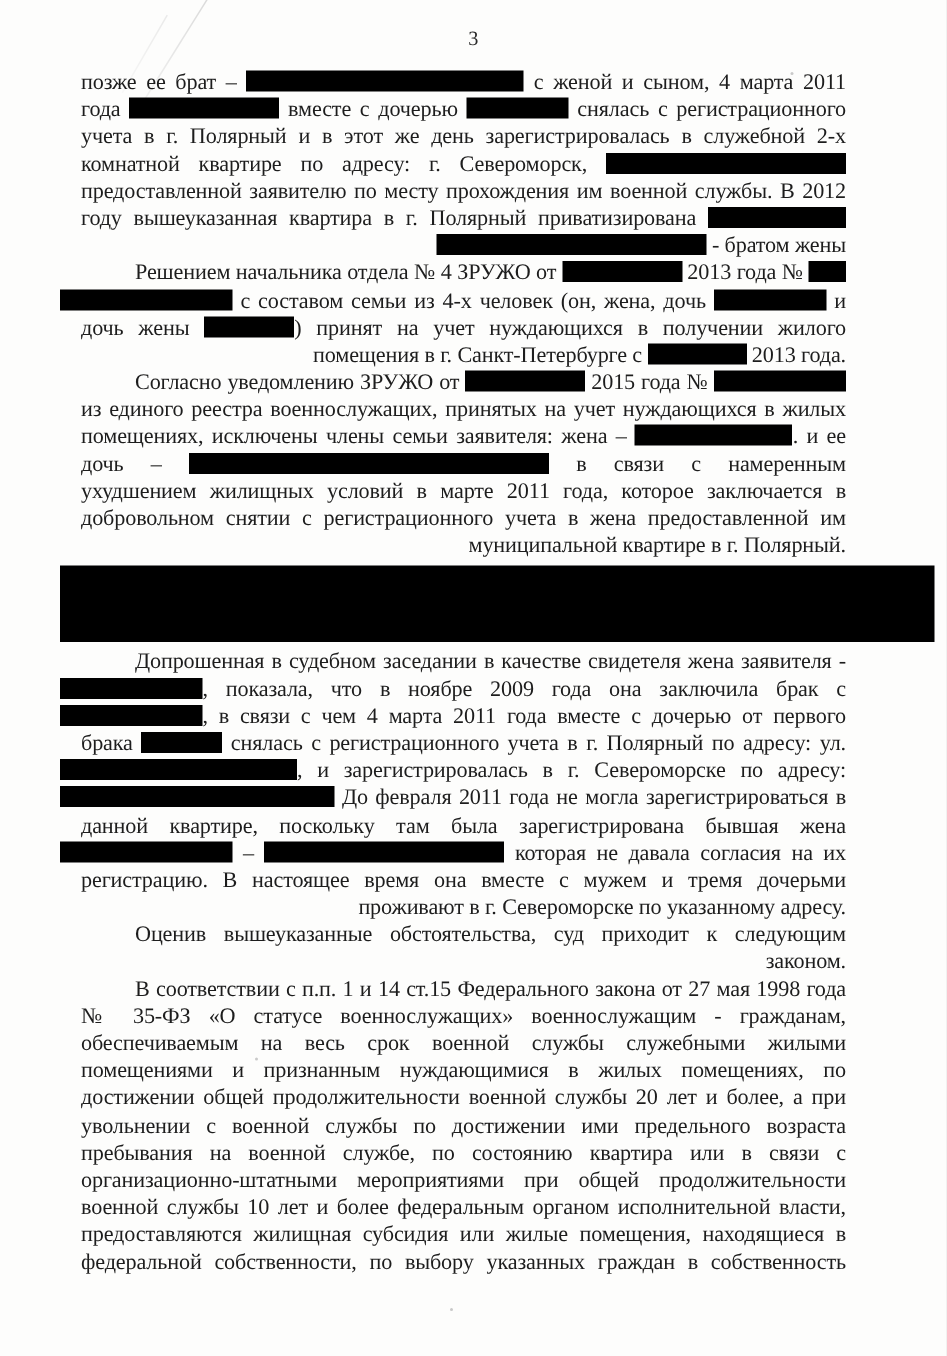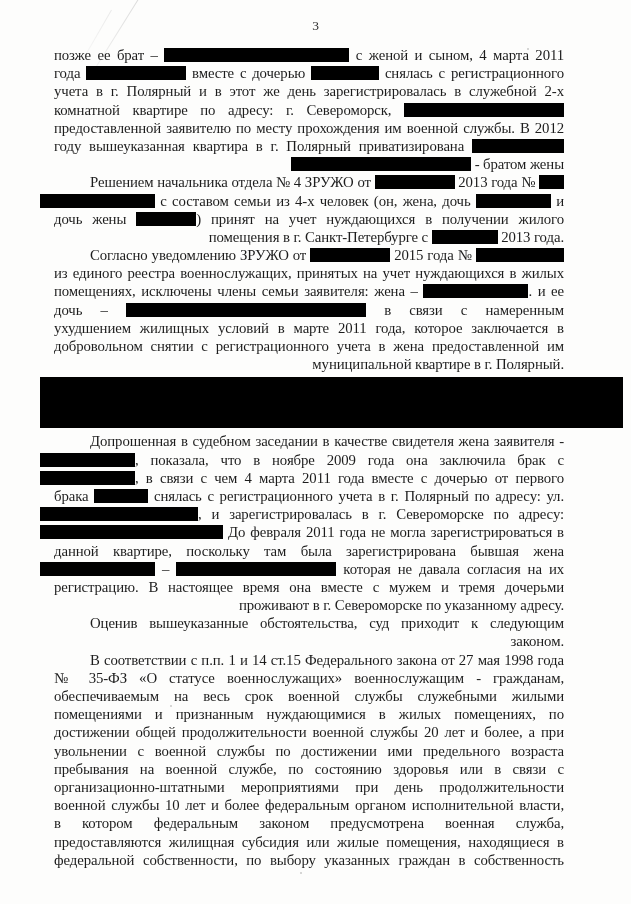--- a/index.html
+++ b/index.html
@@ -102,20 +102,19 @@
       <div class="line fill">регистрацию. В настоящее время она вместе с мужем и тремя дочерьми</div>
       <div class="line">проживают в г. Североморске по указанному адресу.</div>
       <div class="line fill indent">Оценив вышеуказанные обстоятельства, суд приходит к следующим</div>
       <div class="line">законом.</div>
       <div class="line fill indent">В соответствии с п.п. 1 и 14 ст.15 Федерального закона от 27 мая 1998 года</div>
       <div class="line fill">№ 35-ФЗ «О статусе военнослужащих» военнослужащим - гражданам,</div>
       <div class="line fill">обеспечиваемым на весь срок военной службы служебными жилыми</div>
       <div class="line fill">помещениями и признанным нуждающимися в жилых помещениях, по</div>
       <div class="line fill">достижении общей продолжительности военной службы 20 лет и более, а при</div>
       <div class="line fill">увольнении с военной службы по достижении ими предельного возраста</div>
-      <div class="line fill">пребывания на военной службе, по состоянию здоровья или в связи с</div>
-      <div class="line fill">организационно-штатными мероприятиями при день продолжительности</div>
+      <div class="line fill">пребывания на военной службе, по состоянию квартира или в связи с</div>
+      <div class="line fill">организационно-штатными мероприятиями при общей продолжительности</div>
       <div class="line fill">военной службы 10 лет и более федеральным органом исполнительной власти,</div>
-      <div class="line fill">в котором федеральным законом предусмотрена военная служба,</div>
       <div class="line fill">предоставляются жилищная субсидия или жилые помещения, находящиеся в</div>
       <div class="line fill">федеральной собственности, по выбору указанных граждан в собственность</div>
     </div>
 </div>
 
 </body></html>

